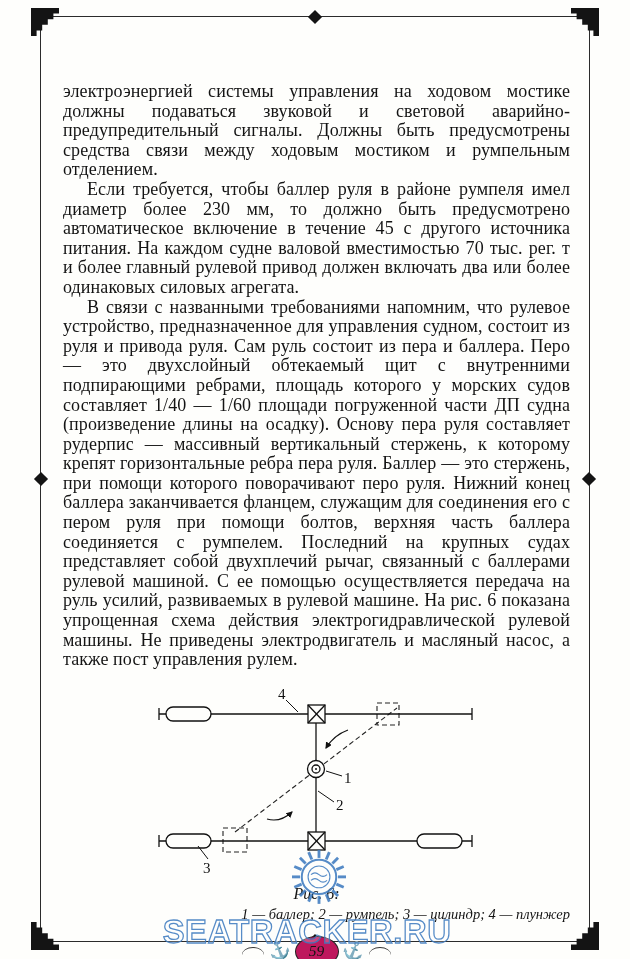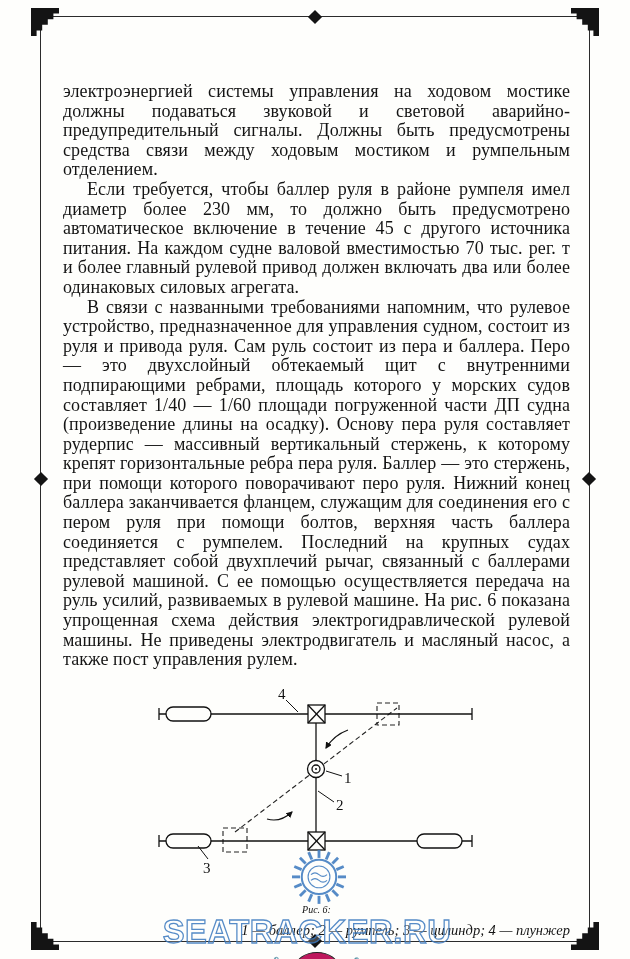--- a/index.html
+++ b/index.html
@@ -35,21 +35,21 @@
   .content { position:absolute; left:63px; top:82px; width:507px; color:#141414; }
   .para {
     font-size:18px; line-height:19.6px; text-align:justify;
     letter-spacing:0.1px;
   }
   .para.indent { text-indent:24px; }
 
   
   .figure { margin-top:12px; text-align:center; }
   .figure svg { display:block; margin:0 auto; }
-  .caption-title { font-style:italic; font-size:10px; line-height:20px; margin-top:20px; text-align:center; }
+  .caption-title { font-style:italic; font-size:16px; line-height:20px; margin-top:4px; text-align:center; }
   .caption-legend { font-style:italic; font-size:14.5px; line-height:20px; text-align:right; }
 
   
   .pagenum-row { display:flex; align-items:center; justify-content:center; gap:4px; margin-top:12px; }
   .flourish { width:22px; height:8px; border-top:1px solid #333; border-radius:50%/100% 100% 0 0; }
   .anchor { font-size:18px; color:#222; line-height:1; }
   .anchor.left { transform:rotate(-22deg); }
   .anchor.right { transform:rotate(22deg); }
   .oval {
     width:44px; height:31px; border:1.4px solid #222; border-radius:50%;

